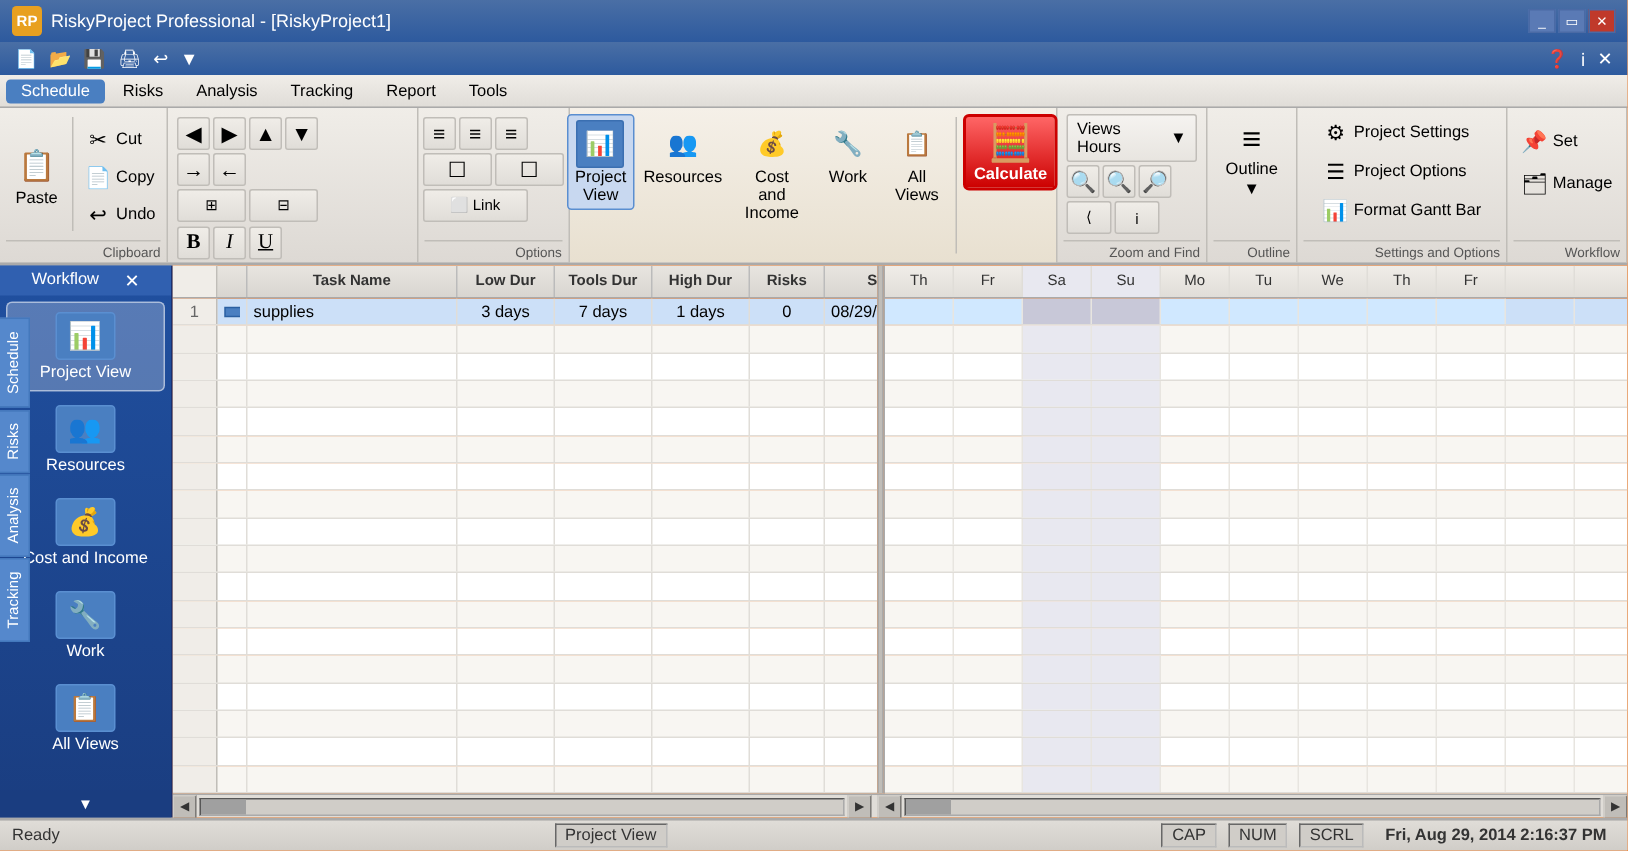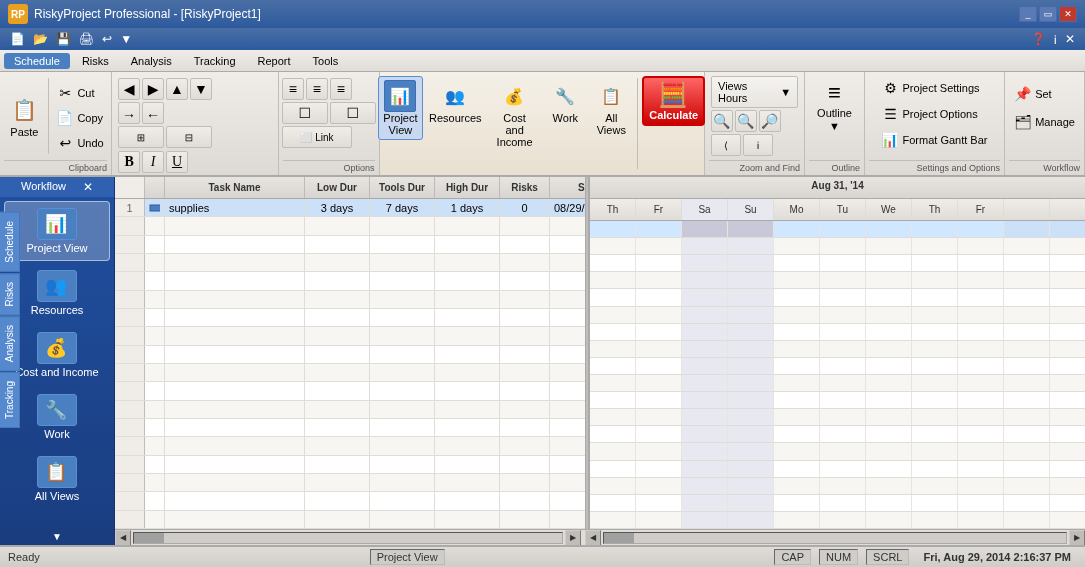--- a/index.html
+++ b/index.html
@@ -762,23 +762,20 @@
                 <div class="grid-cell risks-cell"></div>
                 <div class="grid-cell start-cell"></div>
               </div>
         </div>
       </div>
 
       <div class="splitter"></div>
 
       <div class="gantt-area">
 
-        <div class="gantt-header">
-          <div style="flex:1; text-align:center; font-size:10px; font-weight:bold; padding:3px; color:#333;">Aug 31, '14</div>
-        </div>
 
         <div class="gantt-header-days">
           <div class="gantt-day">Th</div>
           <div class="gantt-day">Fr</div>
           <div class="gantt-day weekend">Sa</div>
           <div class="gantt-day weekend">Su</div>
           <div class="gantt-day">Mo</div>
           <div class="gantt-day">Tu</div>
           <div class="gantt-day">We</div>
           <div class="gantt-day">Th</div>

